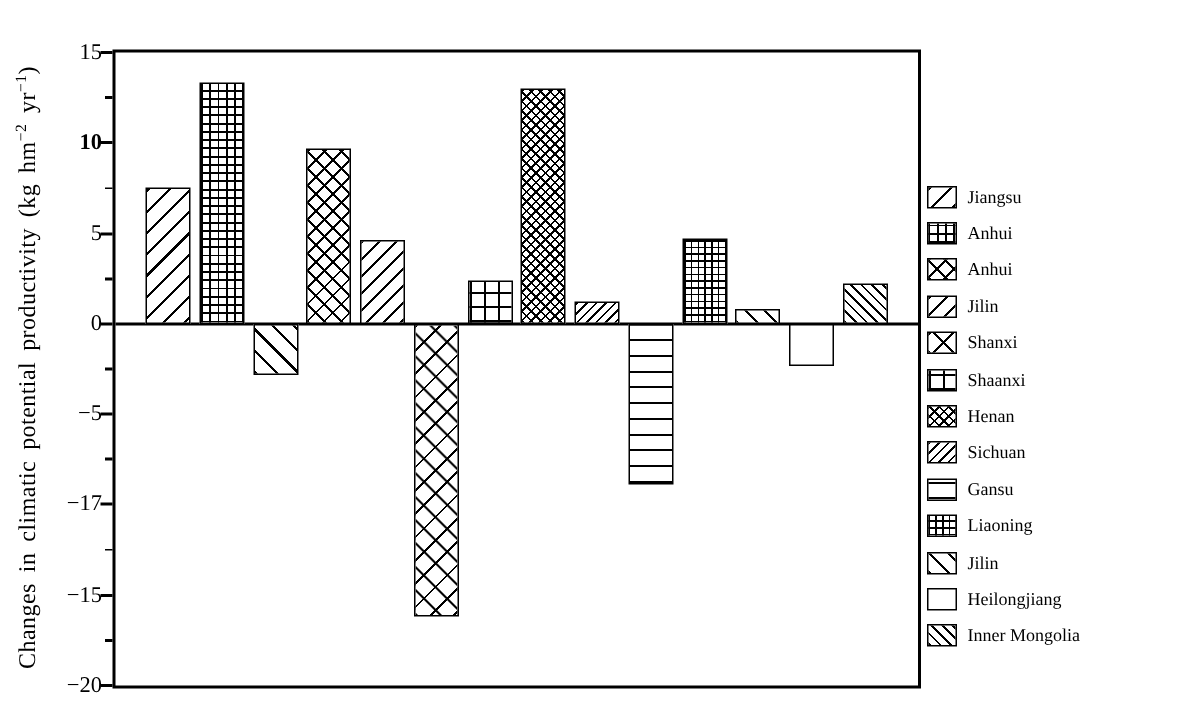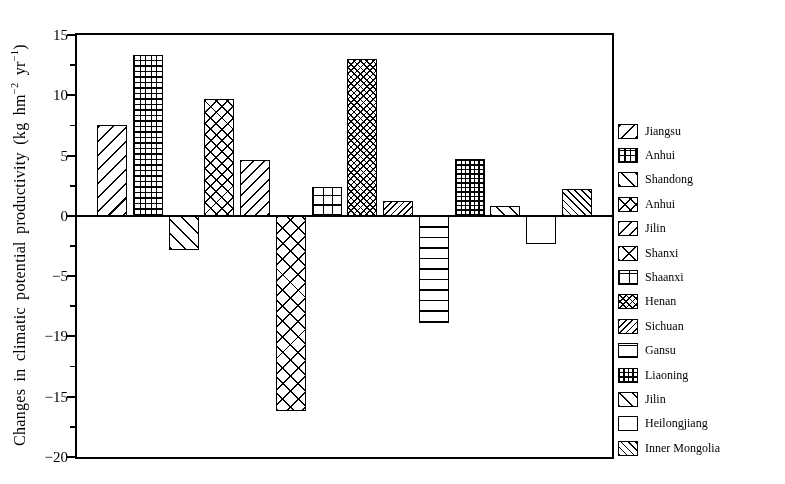--- a/index.html
+++ b/index.html
@@ -52,29 +52,29 @@
 <body>
 
 <div id="chart">
   <div class="y-title"><span>Changes in climatic potential productivity (kg hm</span><sup>−2</sup><span> yr</span><sup>−1</sup><span>)</span></div>
 
   <div class="plot-border"></div>
   <div id="yaxis">
       <div class="ytick-major" style="top: 34px;"></div>
       <div class="ytick-label" style="top: 25px;">15</div>
       <div class="ytick-major" style="top: 94.2857px;"></div>
-      <div class="ytick-label" style="top: 85.2857px;">10</div>
+      <div class="ytick-label" style="top: 85.2857px; font-weight: bold;">10</div>
       <div class="ytick-major" style="top: 154.571px;"></div>
       <div class="ytick-label" style="top: 145.571px;">5</div>
       <div class="ytick-major" style="top: 214.857px;"></div>
       <div class="ytick-label" style="top: 205.857px;">0</div>
       <div class="ytick-major" style="top: 275.143px;"></div>
       <div class="ytick-label" style="top: 266.143px;">−5</div>
       <div class="ytick-major" style="top: 335.429px;"></div>
-      <div class="ytick-label" style="top: 326.429px;">−19</div>
+      <div class="ytick-label" style="top: 326.429px;">−17</div>
       <div class="ytick-major" style="top: 395.714px;"></div>
       <div class="ytick-label" style="top: 386.714px;">−15</div>
       <div class="ytick-major" style="top: 456px;"></div>
       <div class="ytick-label" style="top: 447px;">−20</div>
       <div class="ytick-minor" style="top: 426.057px;"></div>
       <div class="ytick-minor" style="top: 365.771px;"></div>
       <div class="ytick-minor" style="top: 305.486px;"></div>
       <div class="ytick-minor" style="top: 245.2px;"></div>
       <div class="ytick-minor" style="top: 184.914px;"></div>
       <div class="ytick-minor" style="top: 124.629px;"></div>
@@ -98,24 +98,20 @@
       <div class="bar pat-diag-b-dense" style="left: 485px; width: 30px; top: 154.331px; height: 26.5257px;"></div>
     </div>
   <div class="legend" id="legend">
       <div class="legend-item">
         <span class="legend-swatch pat-diag-f-wide"></span>
         <span class="legend-label">Jiangsu</span>
       </div>
       <div class="legend-item">
         <span class="legend-swatch pat-grid-fine"></span>
         <span class="legend-label">Anhui</span>
-      </div>
-      <div class="legend-item">
-        <span class="legend-swatch pat-diag-b-wide"></span>
-        <span class="legend-label">Shandong</span>
       </div>
       <div class="legend-item">
         <span class="legend-swatch pat-cross-med"></span>
         <span class="legend-label">Anhui</span>
       </div>
       <div class="legend-item">
         <span class="legend-swatch pat-diag-f-med"></span>
         <span class="legend-label">Jilin</span>
       </div>
       <div class="legend-item">

